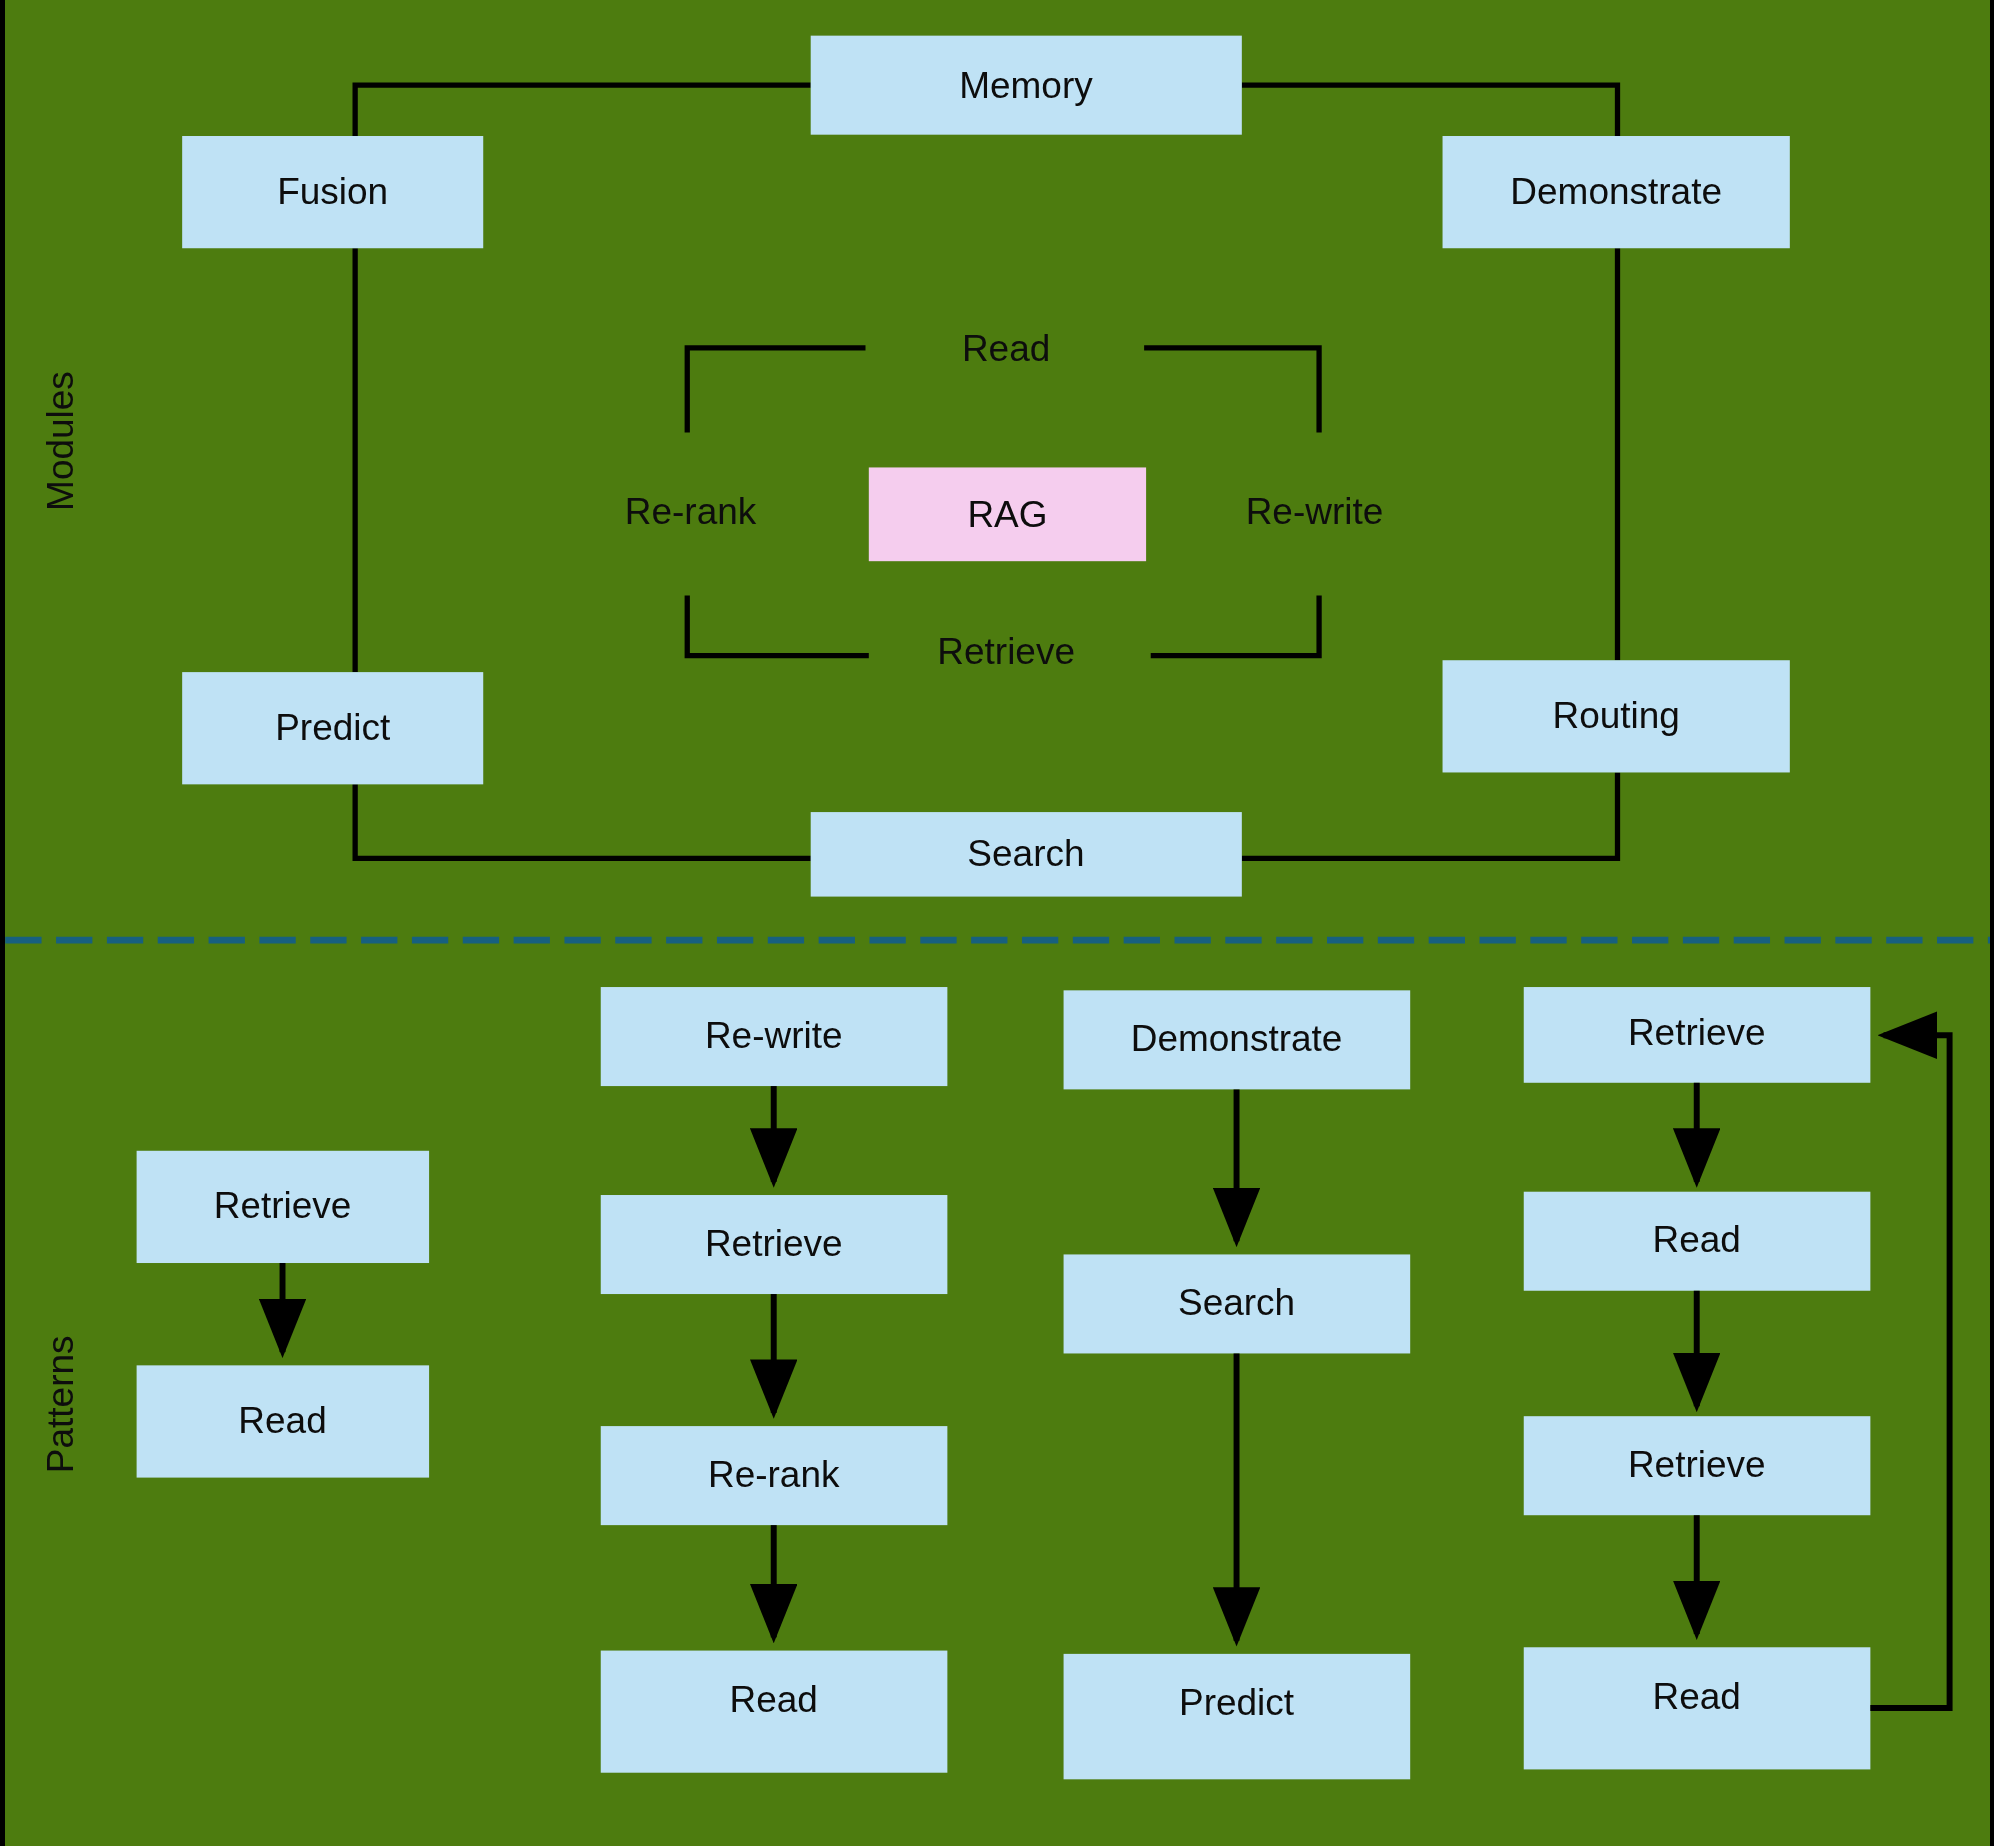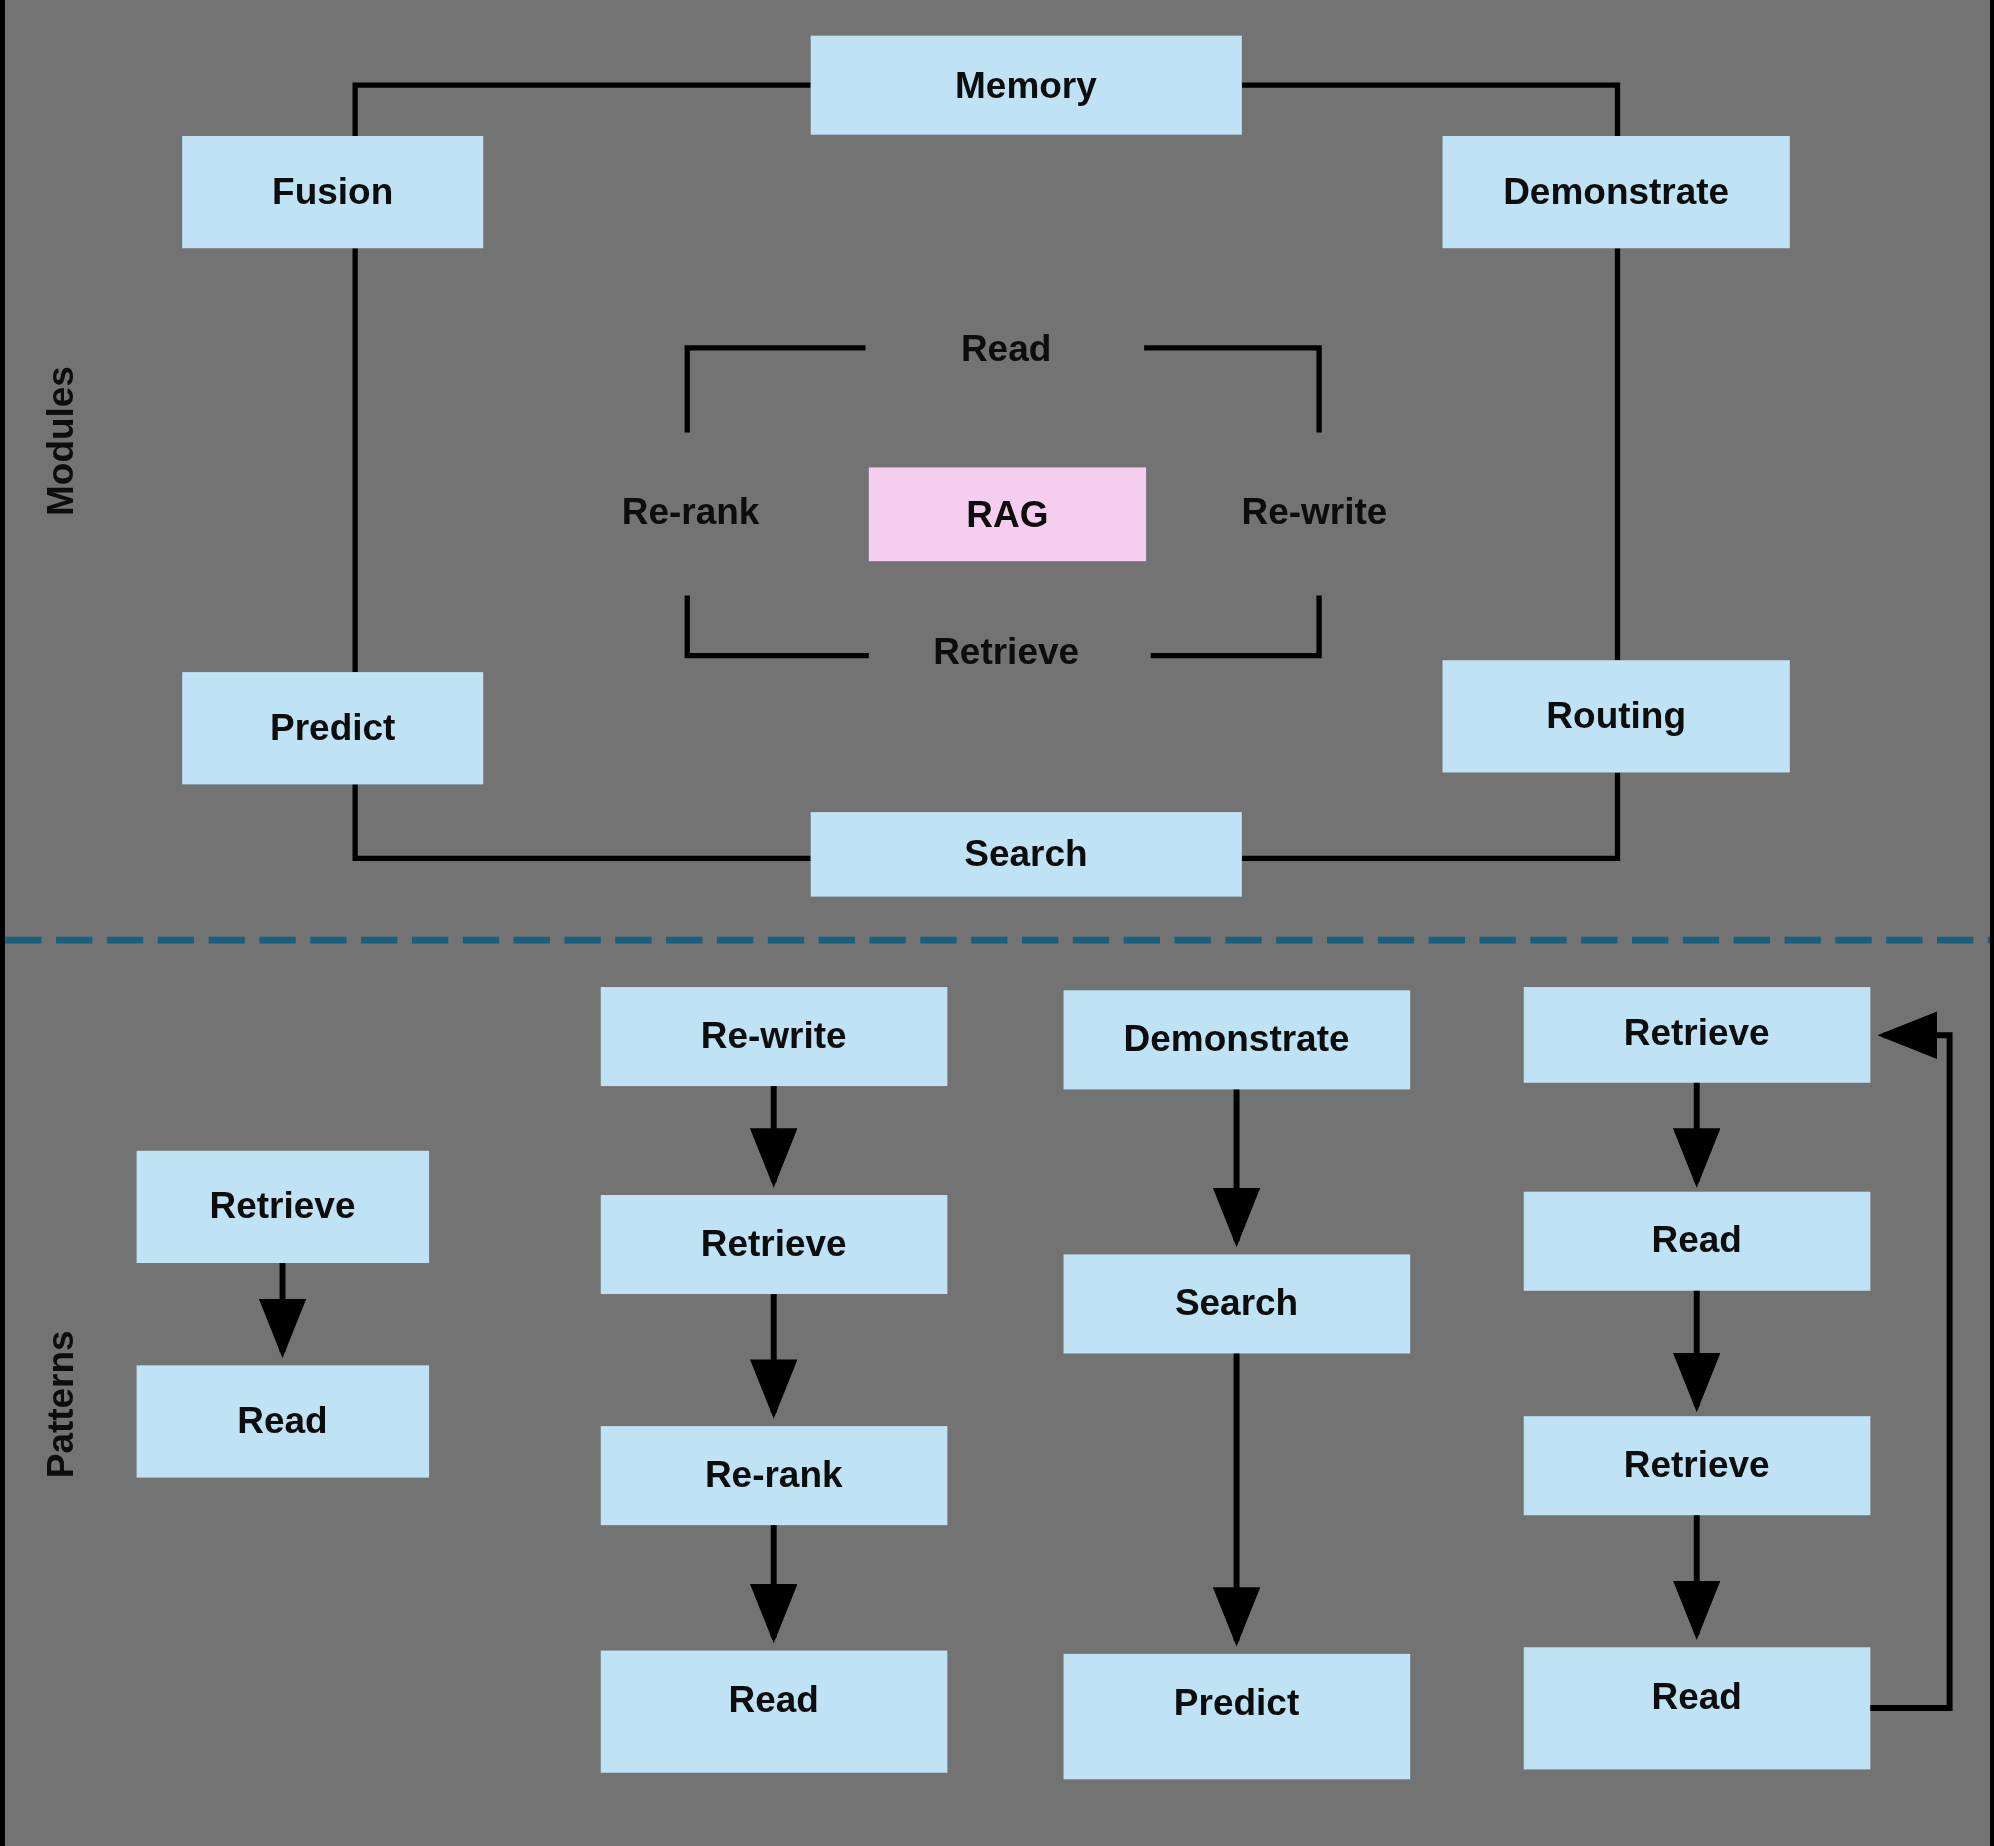--- a/index.html
+++ b/index.html
@@ -4,27 +4,26 @@
 <style>
   html, body {
     margin: 0;
     padding: 0;
     background: #000;
   }
   #page {
     position: relative;
     width: 1995px;
     height: 1846px;
-    background: #737373;
+    background: #4d7c0f;
     border-left: 5.3px solid #000000;
     border-right: 5.3px solid #000000;
     box-sizing: border-box;
     overflow: hidden;
     font-family: "Liberation Sans", sans-serif;
-    font-weight: bold;
   }
   #canvas {
     position: absolute;
     left: 0; top: 0;
     width: 1995px;
     height: 1846px;
     display: block;
   }
   .node-rect { }
   .node-label {

